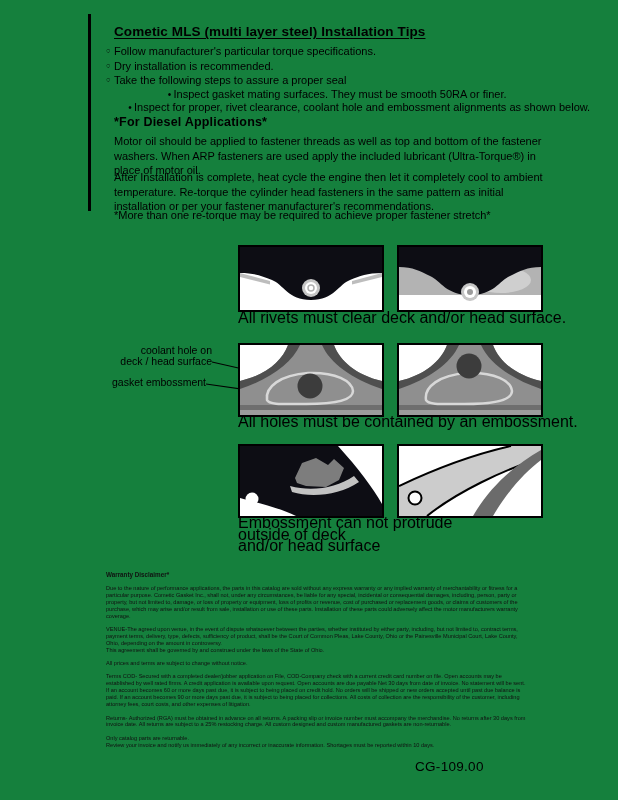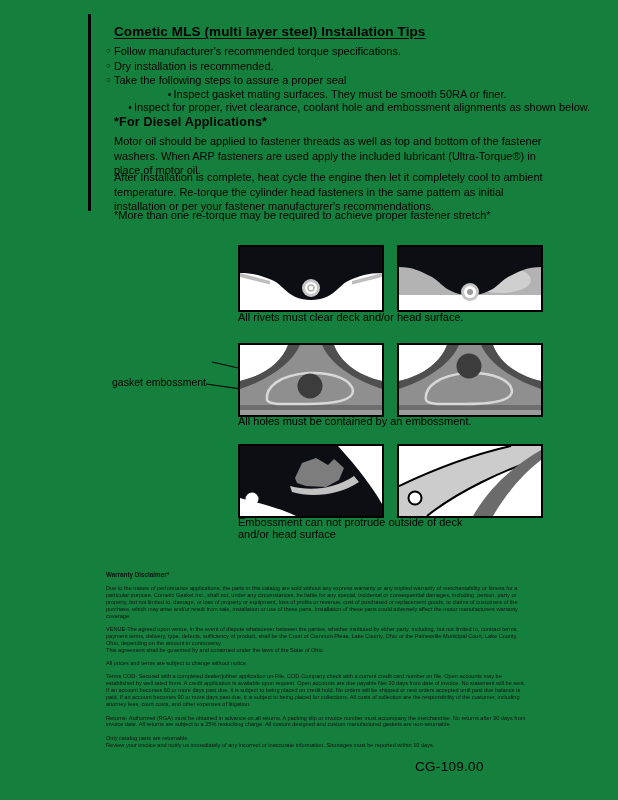--- a/index.html
+++ b/index.html
@@ -21,38 +21,38 @@
   .sb-marker{display:inline-block; font-size:10px; width:8px; vertical-align:0;}
   .diesel-h{left:114px; top:115px; font-size:12.5px; font-weight:bold; letter-spacing:.2px;}
   .para{left:114px; top:0; width:432px; font-size:11px; line-height:14.6px;}
   .p1{top:134px;}
   .p2{top:170px;}
   .note{left:114px; top:209px; font-size:11px;}
   .dlabel{top:0; width:142px; text-align:center; font-size:13.5px; font-weight:bold; letter-spacing:.4px;margin-top:20px;}
   .dbox{width:142px; height:63px; border:2.5px solid #000; box-sizing:content-box; background:#fff;}
   .dbox svg{display:block; width:100%; height:100%;}
   .tall{height:70px;}
-  .caption{font-size:11px; line-height:11.5px; white-space:pre-line;}
+  .caption{font-size:16px; line-height:11.5px; white-space:pre-line;}
   .ann{font-size:10.5px; line-height:11px; text-align:right; white-space:pre-line;}
   .legal{left:106px; top:572px; width:424px; font-size:5.6px; line-height:6.9px; color:#111;}
   .legal-h{font-weight:bold; font-size:6.3px; margin-bottom:6px;}
   .legal p{margin:0 0 6.5px 0; white-space:pre-line;}
   .page-code{left:387px; top:759px; font-size:13.5px; letter-spacing:.3px;margin-left:28px;}
 </style>
 </head>
 <body>
 
 <div class="page">
 
   <div class="abs margin-rule"></div>
 
   <div class="abs title">Cometic MLS (multi layer steel) Installation Tips</div>
 
   <div class="abs bullets">
-    <div class="b-row"><span class="b-marker">○</span><span>Follow manufacturer's recommended torque specifications.</span></div>
+    <div class="b-row"><span class="b-marker">○</span><span>Follow manufacturer's particular torque specifications.</span></div>
     <div class="b-row"><span class="b-marker">○</span><span>Dry installation is recommended.</span></div>
     <div class="b-row"><span class="b-marker">○</span><span>Take the following steps to assure a proper seal</span></div>
     <div class="b-row sub"><span class="sb-marker">•</span><span>Inspect gasket mating surfaces.  They must be smooth 50RA or finer.</span></div>
     <div class="b-row sub"><span class="sb-marker">•</span><span>Inspect for proper, rivet clearance, coolant hole and embossment alignments as shown below.</span></div>
   </div>
 
   <div class="abs para p1">Motor oil should be applied to fastener threads as well as top and bottom of the fastener washers. When ARP fasteners are used apply the included lubricant (Ultra-Torque®) in place of motor oil.</div>
   <div class="abs diesel-h">*For Diesel Applications*</div>
   <div class="abs para p2">After Installation is complete, heat cycle the engine then let it completely cool to ambient temperature. Re-torque the cylinder head fasteners in the same pattern as initial installation or per your fastener manufacturer's recommendations.</div>
   <div class="abs note">*More than one re-torque may be required to achieve proper fastener stretch*</div>
@@ -85,20 +85,22 @@
         <circle cx="71" cy="45" r="6" fill="#ffffff"></circle>
         <circle cx="71" cy="45" r="3" fill="#9c9c9c"></circle>
       </g>
     </svg>
   </div>
   <div class="abs caption" style="left:238px; top:312px;">All rivets must clear deck and/or head surface.</div>
 
   <div class="abs dlabel" style="left:230px; top:329px;">RIGHT</div>
   <div class="abs dlabel" style="left:376px; top:329px;">WRONG</div>
 
+  <div class="abs ann" style="left:36px; top:345px; width:176px;">coolant hole on
+deck / head surface</div>
   <div class="abs ann" style="left:36px; top:377px; width:170px;">gasket embossment</div>
   <svg class="abs" style="left:206px; top:356px;" width="100" height="44">
     <line x1="6" y1="6" x2="94" y2="26" stroke="#000" stroke-width="1.1"></line>
     <line x1="0" y1="28" x2="56" y2="36" stroke="#000" stroke-width="1.1"></line>
   </svg>
 
   <div class="abs dbox tall" style="left:238px; top:343px;">
     <svg viewBox="0 0 142 70" preserveAspectRatio="none">
       <rect x="0" y="0" width="142" height="70" fill="#8f8f8f"></rect>
       <path d="M0,0 H48 C42,16 26,30 0,36 Z" fill="#ffffff"></path>

